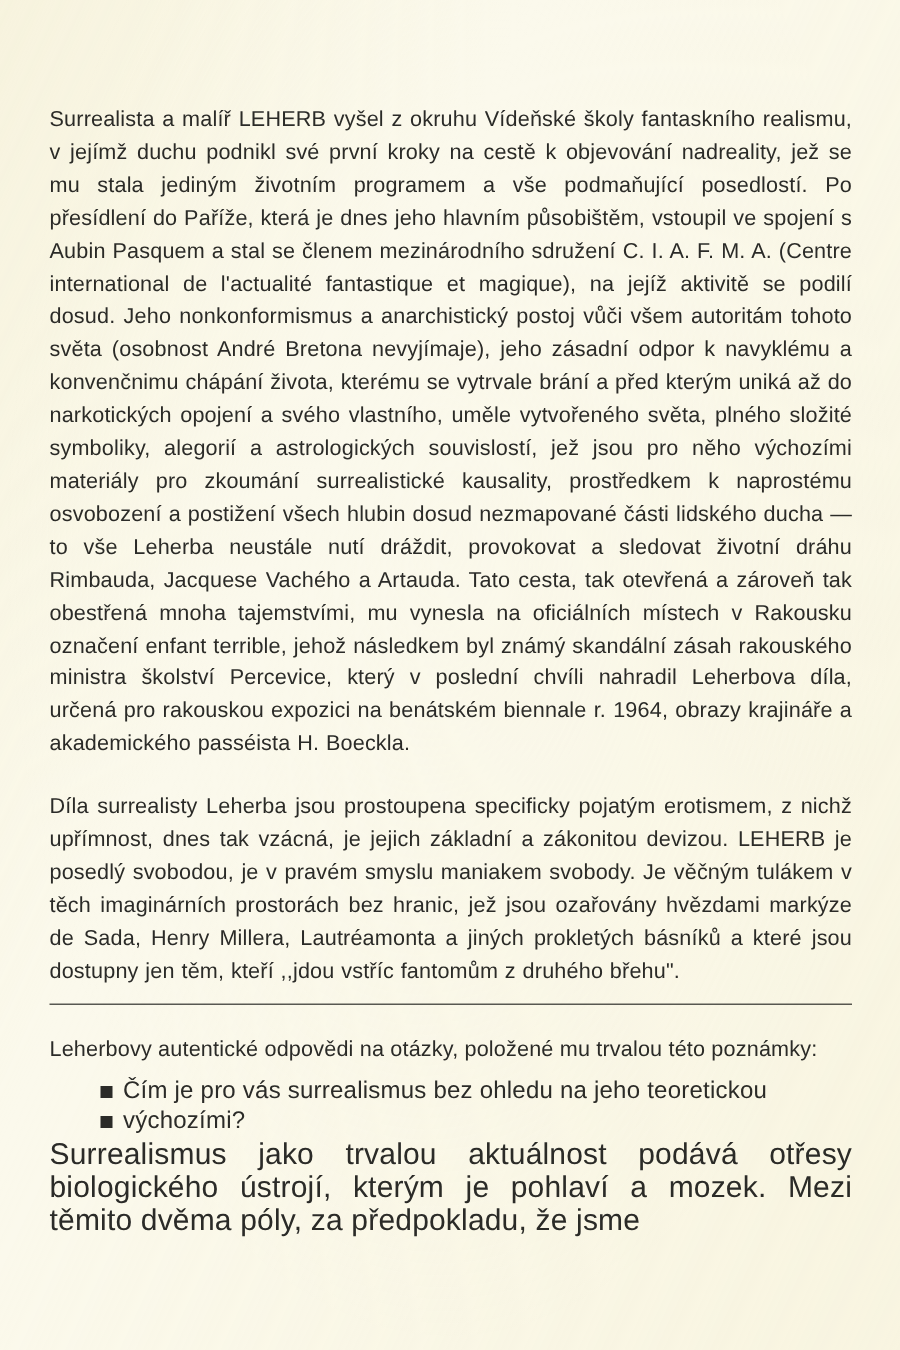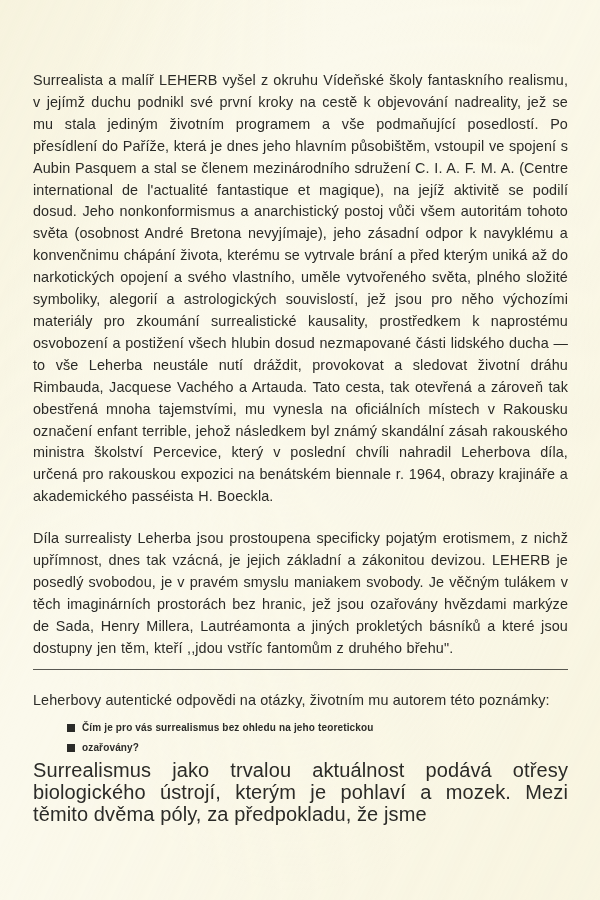--- a/index.html
+++ b/index.html
@@ -83,22 +83,22 @@
     font-size: 14.4px;
     line-height: 21.9px;
     text-align: justify;
     letter-spacing: 0.12px;
   }
 
   .question {
     margin: 0 0 1px 0;
     padding: 0;
     list-style: none;
-    font-weight: bold;
-    font-size: 10px;
+    font-weight: normal;
+    font-size: 16px;
     line-height: 20px;
     letter-spacing: 0.15px;
   }
   .question .q-line {
     display: block;
     position: relative;
     padding-left: 49px;
   }
   .question .bullet {
     position: absolute;
@@ -124,30 +124,30 @@
 <div class="page">
 
   <div class="content">
     <p class="para block-one">Surrealista a malíř LEHERB vyšel z okruhu Vídeňské školy fantaskního realismu, v jejímž duchu podnikl své první kroky na cestě k objevování nadreality, jež se mu stala jediným životním programem a vše podmaňující posedlostí. Po přesídlení do Paříže, která je dnes jeho hlavním působištěm, vstoupil ve spojení s Aubin Pasquem a stal se členem mezinárodního sdružení C. I. A. F. M. A. (Centre international de l'actualité fantastique et magique), na jejíž aktivitě se podilí dosud. Jeho nonkonformismus a anarchistický postoj vůči všem autoritám tohoto světa (osobnost André Bretona nevyjímaje), jeho zásadní odpor k navyklému a konvenčnimu chápání života, kterému se vytrvale brání a před kterým uniká až do narkotických opojení a svého vlastního, uměle vytvořeného světa, plného složité symboliky, alegorií a astrologických souvislostí, jež jsou pro něho výchozími materiály pro zkoumání surrealistické kausality, prostředkem k naprostému osvobození a postižení všech hlubin dosud nezmapované části lidského ducha — to vše Leherba neustále nutí dráždit, provokovat a sledovat životní dráhu Rimbauda, Jacquese Vachého a Artauda. Tato cesta, tak otevřená a zároveň tak obestřená mnoha tajemstvími, mu vynesla na oficiálních místech v Rakousku označení enfant terrible, jehož následkem byl známý skandální zásah rakouského ministra školství Percevice, který v poslední chvíli nahradil Leherbova díla, určená pro rakouskou expozici na benátském biennale r. 1964, obrazy krajináře a akademického passéista H. Boeckla.</p>
     <p class="para">Díla surrealisty Leherba jsou prostoupena specificky pojatým erotismem, z nichž upřímnost, dnes tak vzácná, je jejich základní a zákonitou devizou. LEHERB je posedlý svobodou, je v pravém smyslu maniakem svobody. Je věčným tulákem v těch imaginárních prostorách bez hranic, jež jsou ozařovány hvězdami markýze de Sada, Henry Millera, Lautréamonta a jiných prokletých básníků a které jsou dostupny jen těm, kteří ,,jdou vstříc fantomům z druhého břehu".</p>
   </div>
 
   <hr class="rule">
 
   <div class="lower">
-    <p class="intro">Leherbovy autentické odpovědi na otázky, životním mu autorem této poznámky:</p>
+    <p class="intro">Leherbovy autentické odpovědi na otázky, položené mu trvalou této poznámky:</p>
 
     <div class="question">
       <span class="q-line">
         <span class="bullet"></span>
         <span>Čím je pro vás surrealismus bez ohledu na jeho teoretickou</span>
       </span>
       <span class="q-line">
         <span class="bullet"></span>
-        <span>ozařovány?</span>
+        <span>výchozími?</span>
       </span>
     </div>
 
     <p class="answer">Surrealismus jako trvalou aktuálnost podává otřesy biologického ústrojí, kterým je pohlaví a mozek. Mezi těmito dvěma póly, za předpokladu, že jsme</p>
   </div>
 
 </div>
 
 <div class="paper-grain"></div>
 

